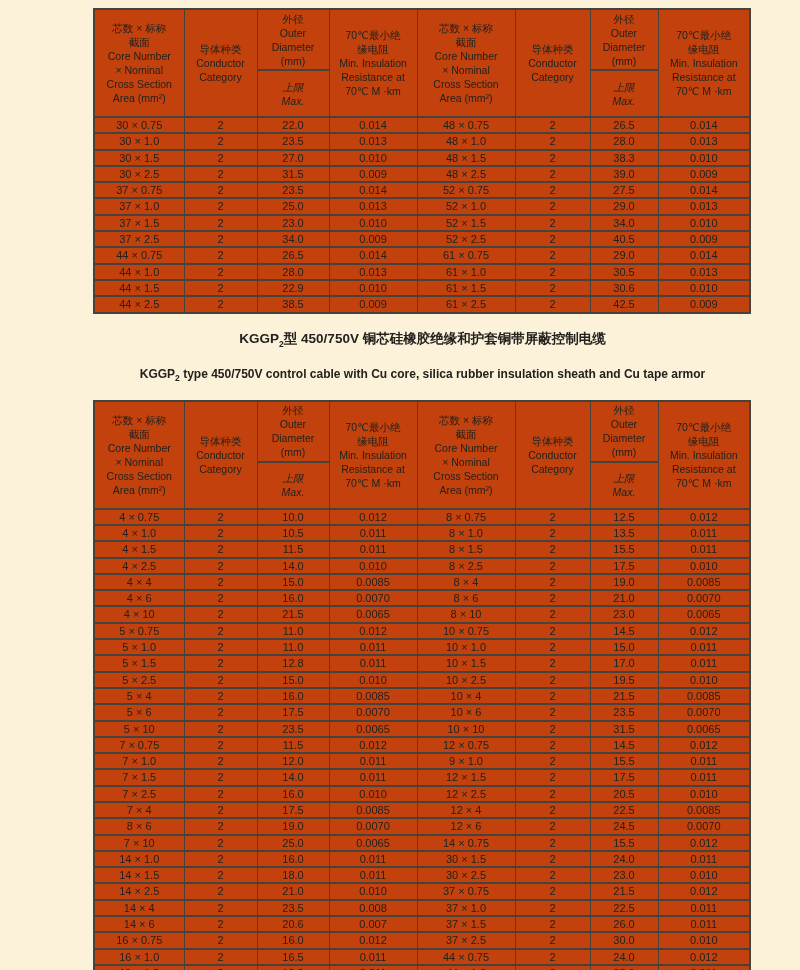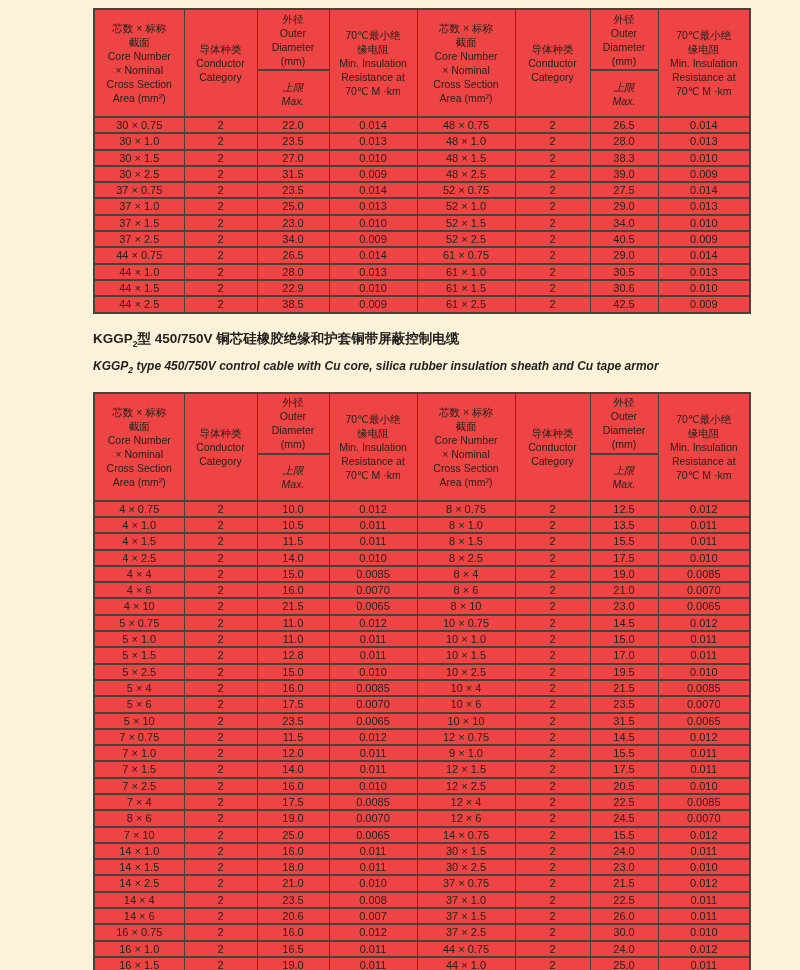--- a/index.html
+++ b/index.html
@@ -8,21 +8,21 @@
     background:#fcf2da;
     font-family:"Liberation Sans","DejaVu Sans",sans-serif;
     color:#23221e;
   }
   .sheet { padding-top:8px; }
   table.spec {
     margin-left:93px;
     width:530px;
     border-collapse:collapse;
     table-layout:fixed;
-    background:#ef4444;
+    background:#c2410c;
     border:2px solid #45433c;
   }
   table.spec th, table.spec td {
     border:1px solid #45433c;
     text-align:center;
     vertical-align:middle;
     padding:0;
     overflow:hidden;
   }
   table.spec thead th {
@@ -37,25 +37,25 @@
   table.spec tbody td {
     font-size:11px;
     height:14.3px;
     line-height:14.3px;
     border-top:2px solid #45433c;
     border-bottom:2px solid #45433c;
   }
   .title-block {
     margin:16px 0 12px 93px;
     width:659px;
-    text-align:left;
+    text-align:center;
     font-weight:bold;
   }
   .title-zh { font-size:13.5px; line-height:17px; }
-  .title-en { font-size:12px; line-height:17px; margin-top:6px;font-style:italic; }
+  .title-en { font-size:12px; line-height:17px; margin-top:14px; }
   .title-block sub { font-size:8.5px; }
 </style>
 </head>
 <body>
 
 <div class="sheet">
 
   <table class="spec">
     <colgroup>
       <col style="width:90px">

